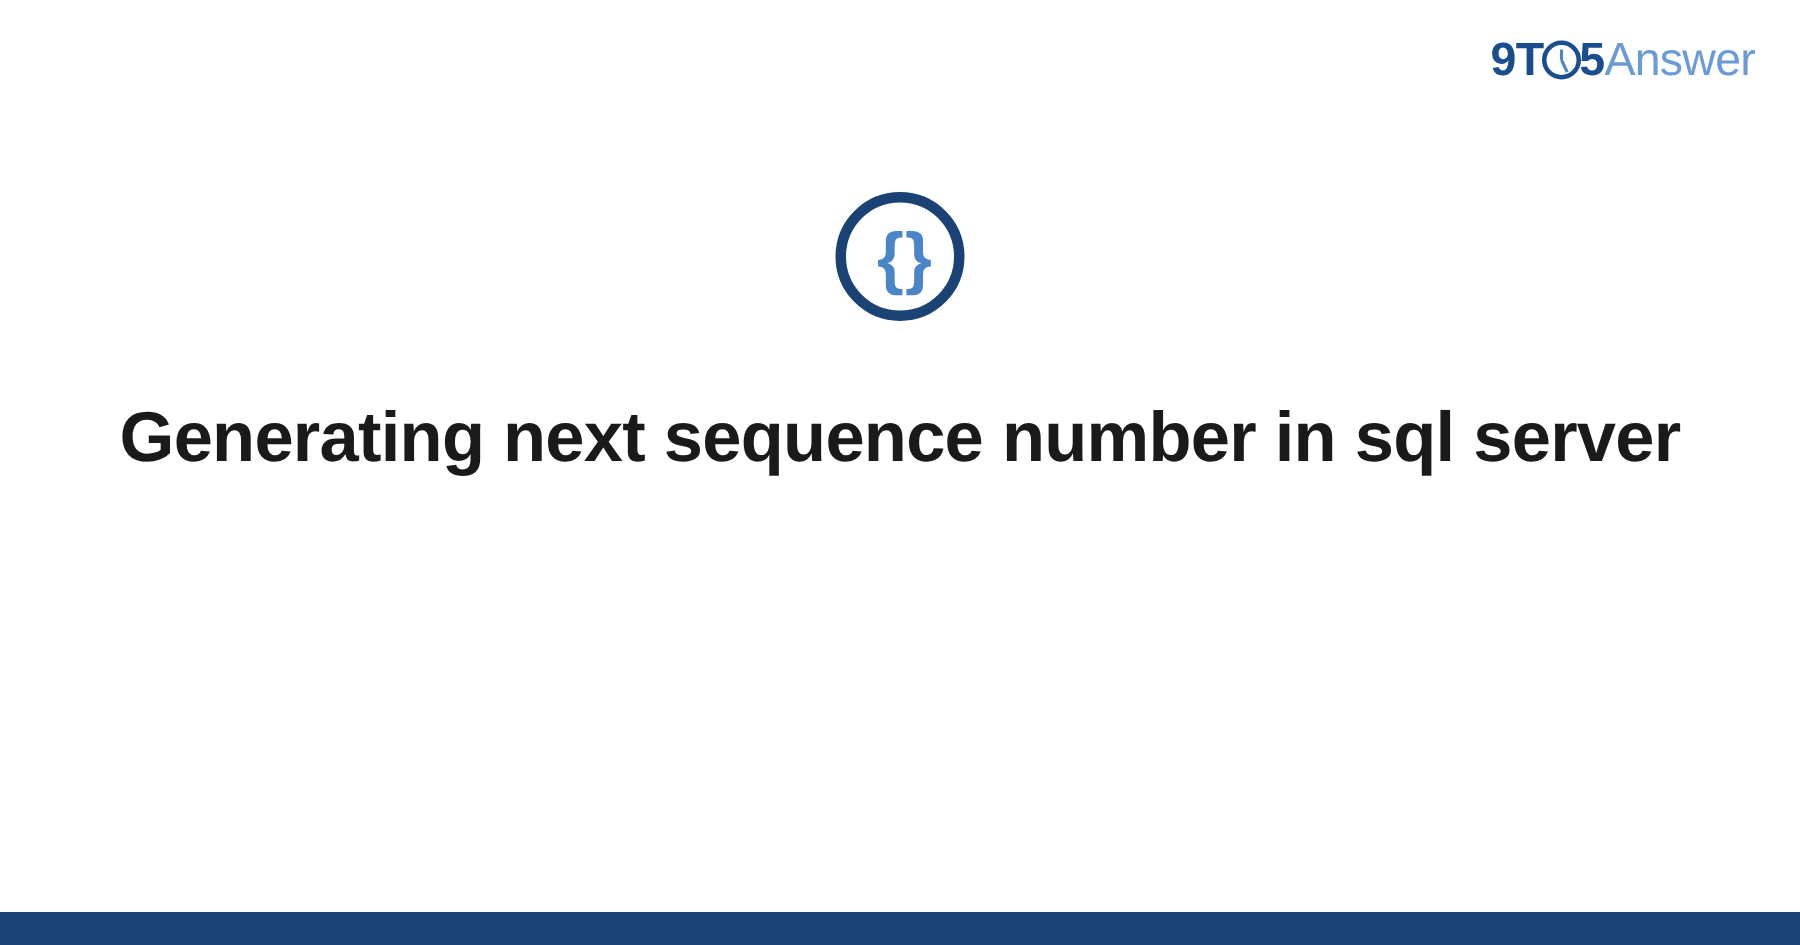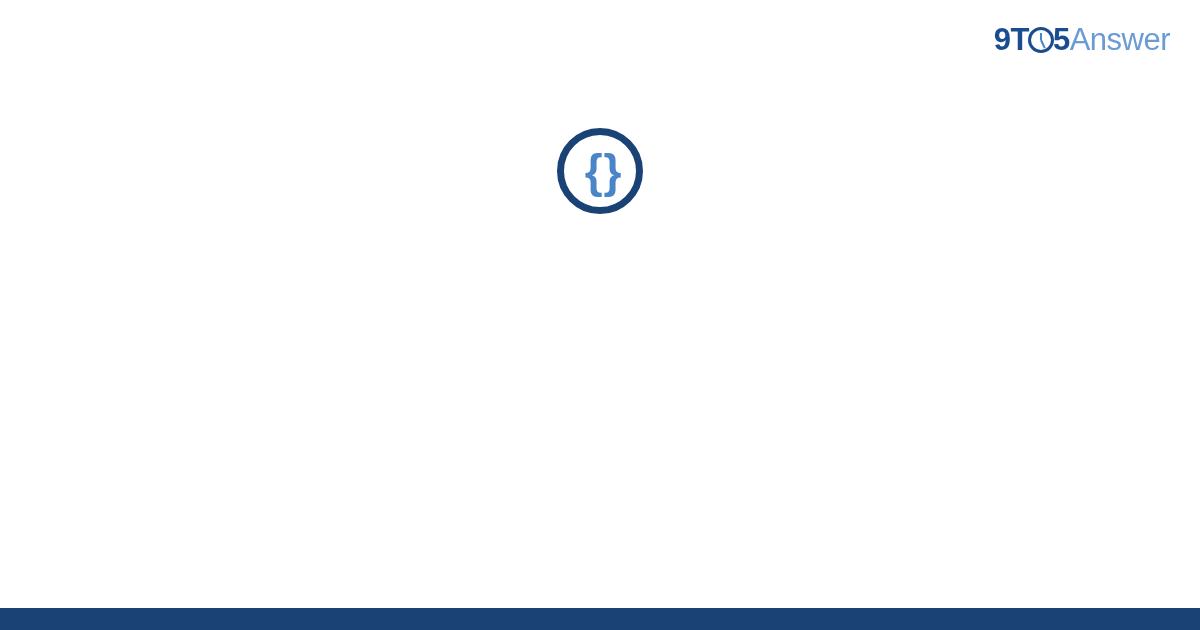--- a/index.html
+++ b/index.html
@@ -118,15 +118,16 @@
 <body>
 
 <div class="logo">
   <span class="nine">9</span><span class="t">T</span><span class="clock"></span><span class="five">5</span><span class="answer">Answer</span>
 </div>
 
 <div class="content">
   <div class="icon-circle">
     <span class="braces">{ }</span>
   </div>
+  <h1 class="title">Generating next sequence number in sql server</h1>
 </div>
 
 <div class="footer-bar"></div>
 
 </body></html>

